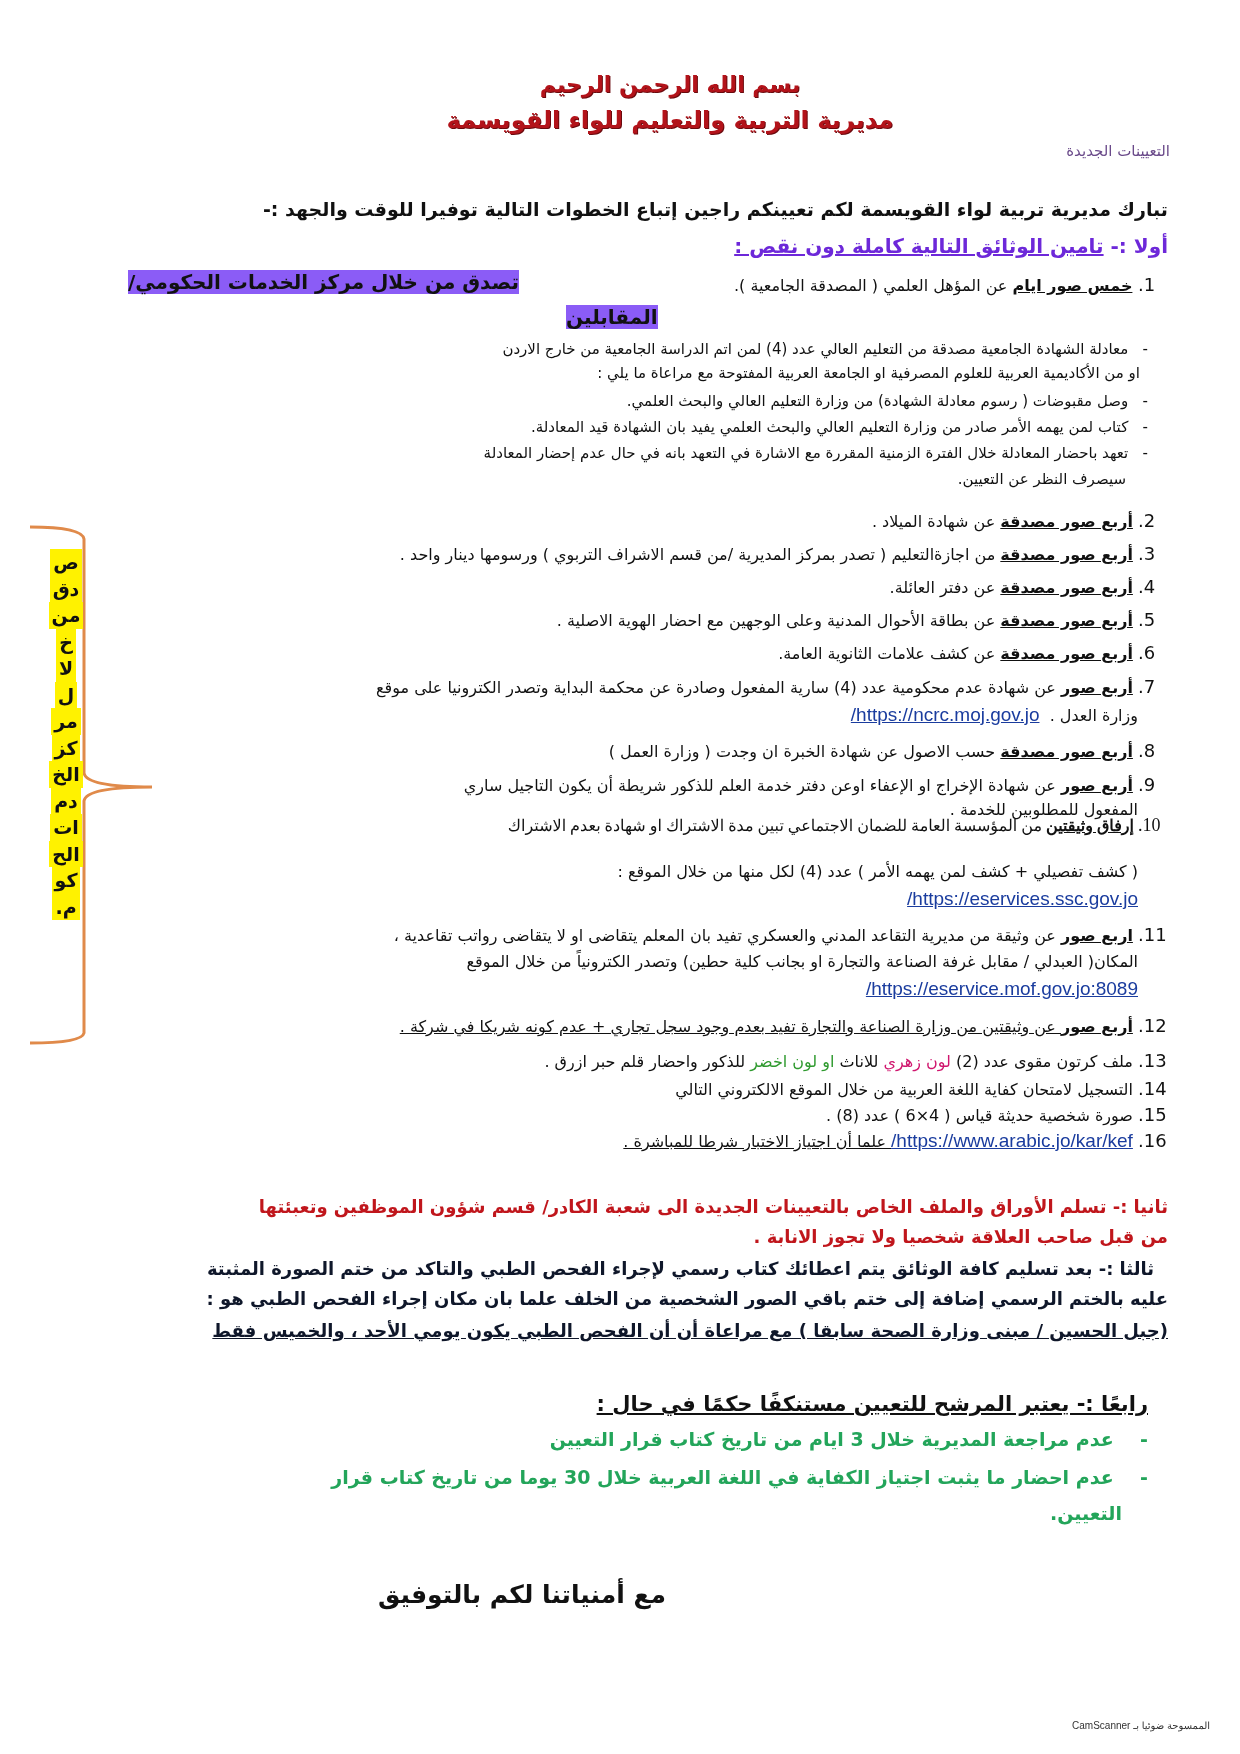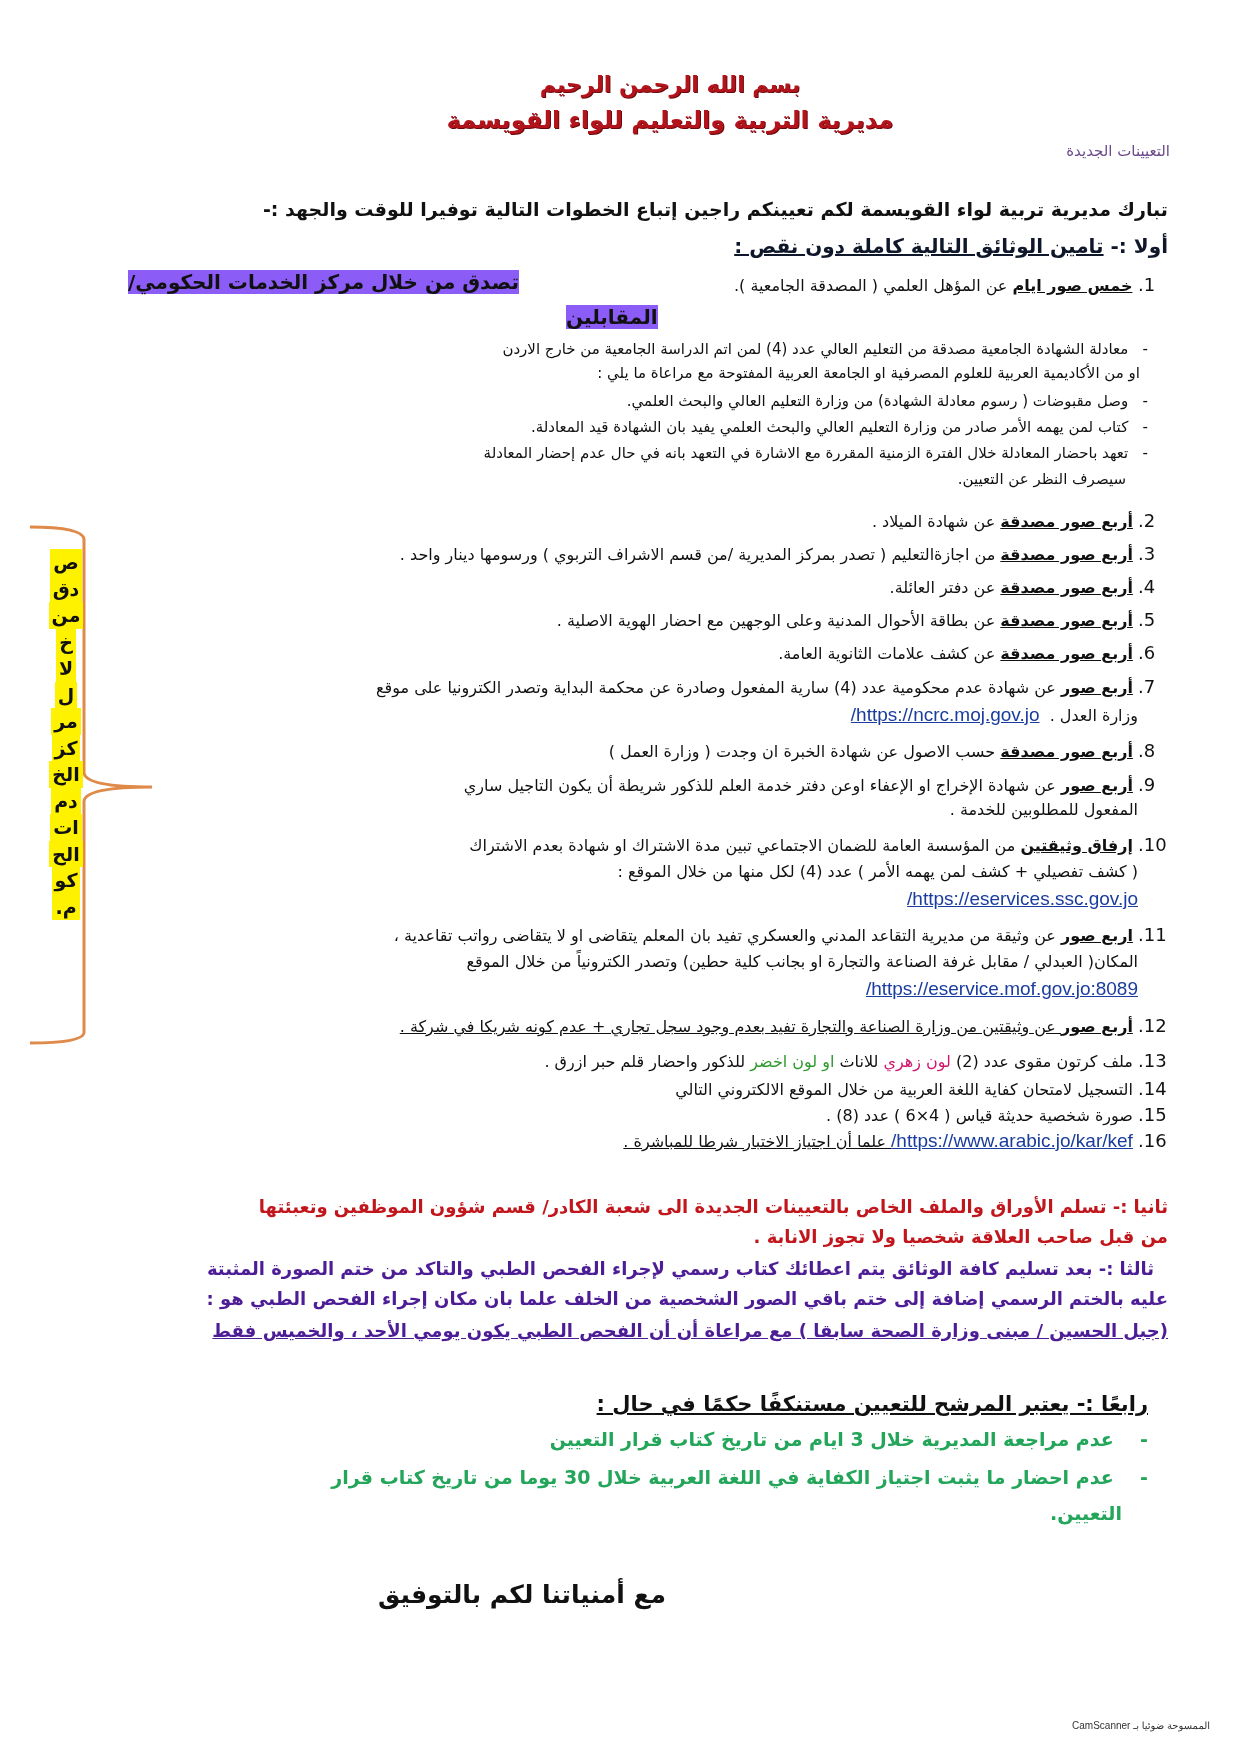--- a/index.html
+++ b/index.html
@@ -10,31 +10,31 @@
     .abs { position: absolute; }
     .title-basmala, .title-dir {
       left: 0; width: 1240px; text-align: center; color: #b3131a;
       font-weight: bold; font-size: 22px;
       text-shadow: 1px 1px 0 #6a0a0e;
     }
     .title-basmala { top: 72px; left: 50px; }
     .title-dir { top: 106px; left: 50px; font-size: 24px; }
     .subtitle { top: 142px; right: 70px; color: #6a4a8a; font-size: 15px; }
     .intro { top: 198px; right: 72px; font-size: 19px; font-weight: bold; }
-    .section1 { top: 234px; right: 72px; font-size: 20px; font-weight: bold; color: #0f172a; }
+    .section1 { top: 234px; right: 72px; font-size: 20px; font-weight: bold; color: #6d28d9; }
     .section1 .u { text-decoration: underline; }
     .hl { background: #8b5cf6; }
     .item-line { font-size: 16px; font-weight: bold; white-space: nowrap; }
     .num { display: inline-block; min-width: 30px; text-align: left; font-weight: normal; font-size: 18px; }
     .ul { text-decoration: underline; }
     .link { color: #1a3c9e; text-decoration: underline; font-family: "Liberation Sans", sans-serif; font-size: 19px; font-weight: normal; direction: ltr; unicode-bidi: embed; }
     .pink { color: #d0166e; }
     .green { color: #2f9a2f; }
     .red { color: #c0161c; }
-    .blue { color: #4c1d95; }
+    .blue { color: #0f172a; }
     .teal { color: #23a55a; }
     .sidebar {
       left: 22px; top: 525px; width: 130px; height: 520px;
     }
     .side-text {
       position: absolute; left: 24px; top: 24px; width: 40px;
       display: flex; flex-direction: column; align-items: center; gap: 0;
       font-size: 19px; font-weight: bold; line-height: 26.5px;
     }
     .side-text span { background: #fff200; padding: 0 3px; }
@@ -106,21 +106,21 @@
   <span class="num">8.</span>
   <span class="ul" style="font-weight:bold">أربع  صور مصدقة</span><span> حسب الاصول عن شهادة الخبرة ان وجدت  ( وزارة العمل )</span>
 </div>
 
 <div class="abs item-line" style="top:774px; right:72px; font-weight:normal;">
   <span class="num">9.</span>
   <span class="ul" style="font-weight:bold">أربع  صور</span><span> عن شهادة الإخراج او الإعفاء اوعن دفتر خدمة العلم للذكور شريطة أن يكون التاجيل ساري</span>
 </div>
 <div class="abs item-line" style="top:800px; right:102px; font-weight:normal;">المفعول للمطلوبين للخدمة .</div>
 
-<div class="abs item-line" style="top:834px; right:72px; font-weight:normal;">
+<div class="abs item-line" style="top:815px; right:72px; font-weight:normal;font-family:Liberation Serif, serif;">
   <span class="num">10.</span>
   <span class="ul" style="font-weight:bold">إرفاق وثيقتين</span><span>  من  المؤسسة العامة للضمان الاجتماعي تبين مدة الاشتراك او شهادة بعدم الاشتراك</span>
 </div>
 <div class="abs item-line" style="top:862px; right:102px; font-weight:normal;">( كشف تفصيلي + كشف لمن يهمه الأمر ) عدد (4) لكل منها من خلال الموقع :</div>
 <div class="abs" style="top:888px; right:102px;">
   <span class="link">/https://eservices.ssc.gov.jo</span>
 </div>
 
 <div class="abs item-line" style="top:924px; right:72px; font-weight:normal;">
   <span class="num">11.</span>

